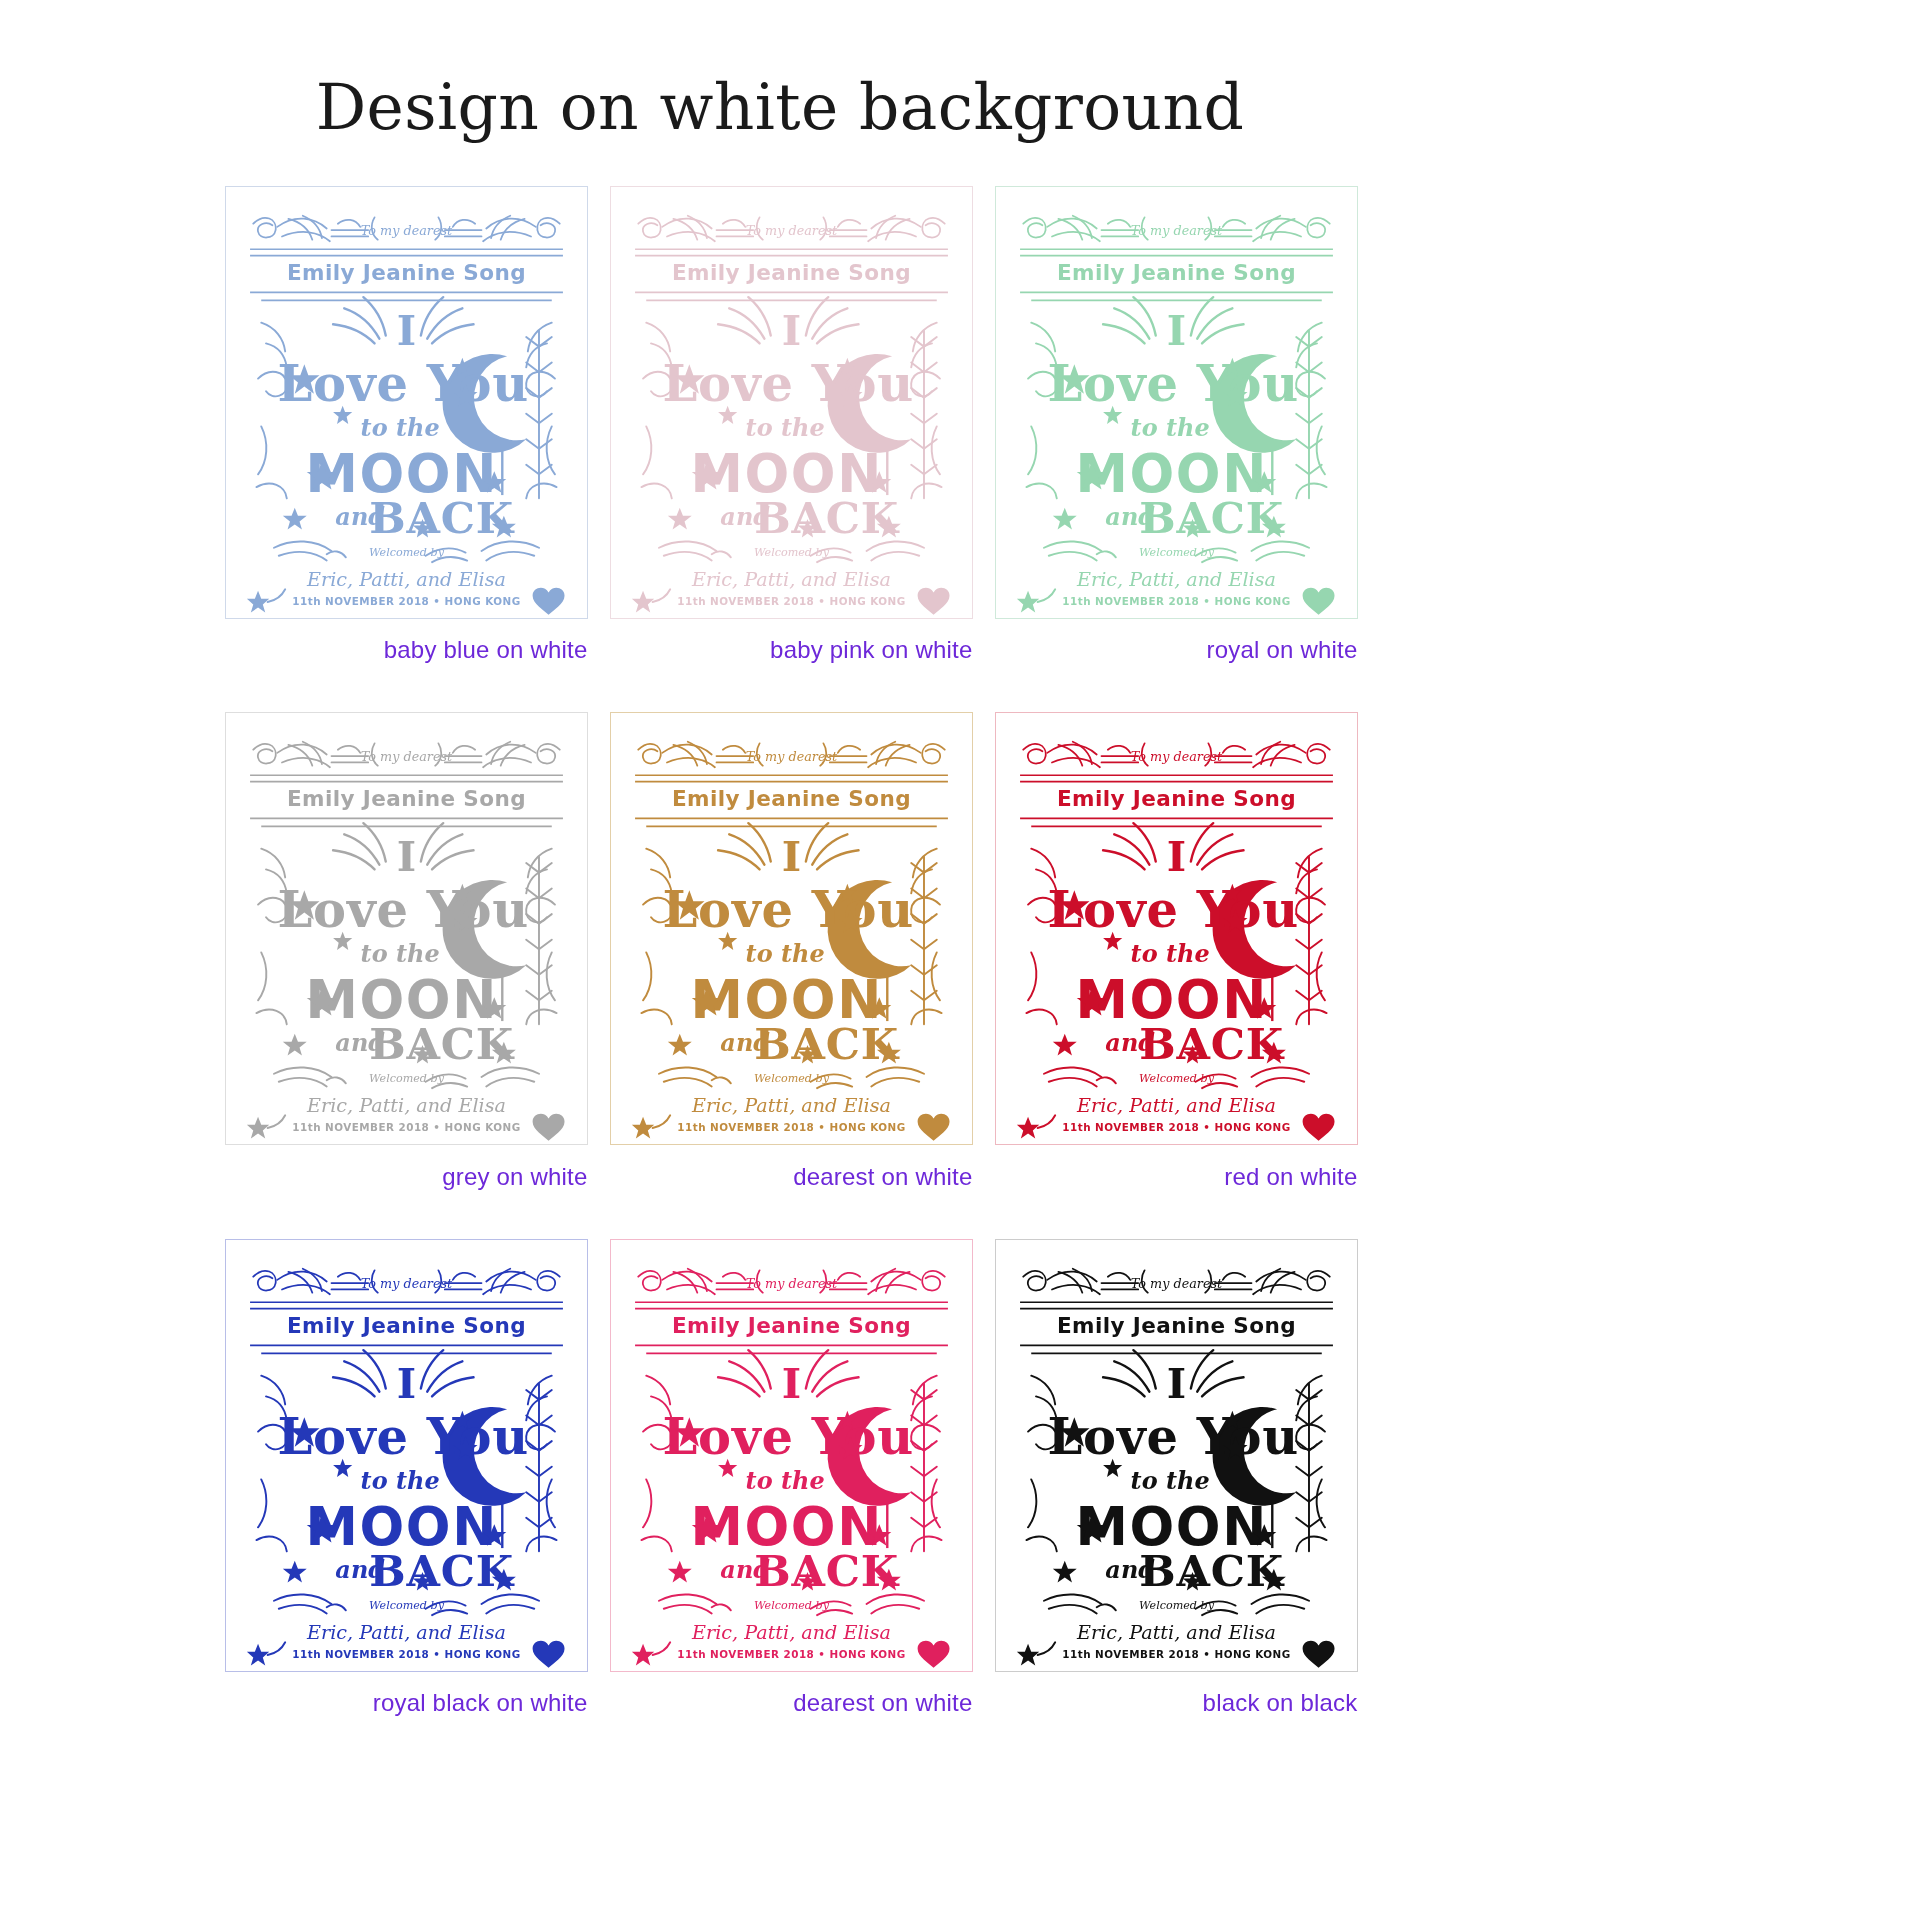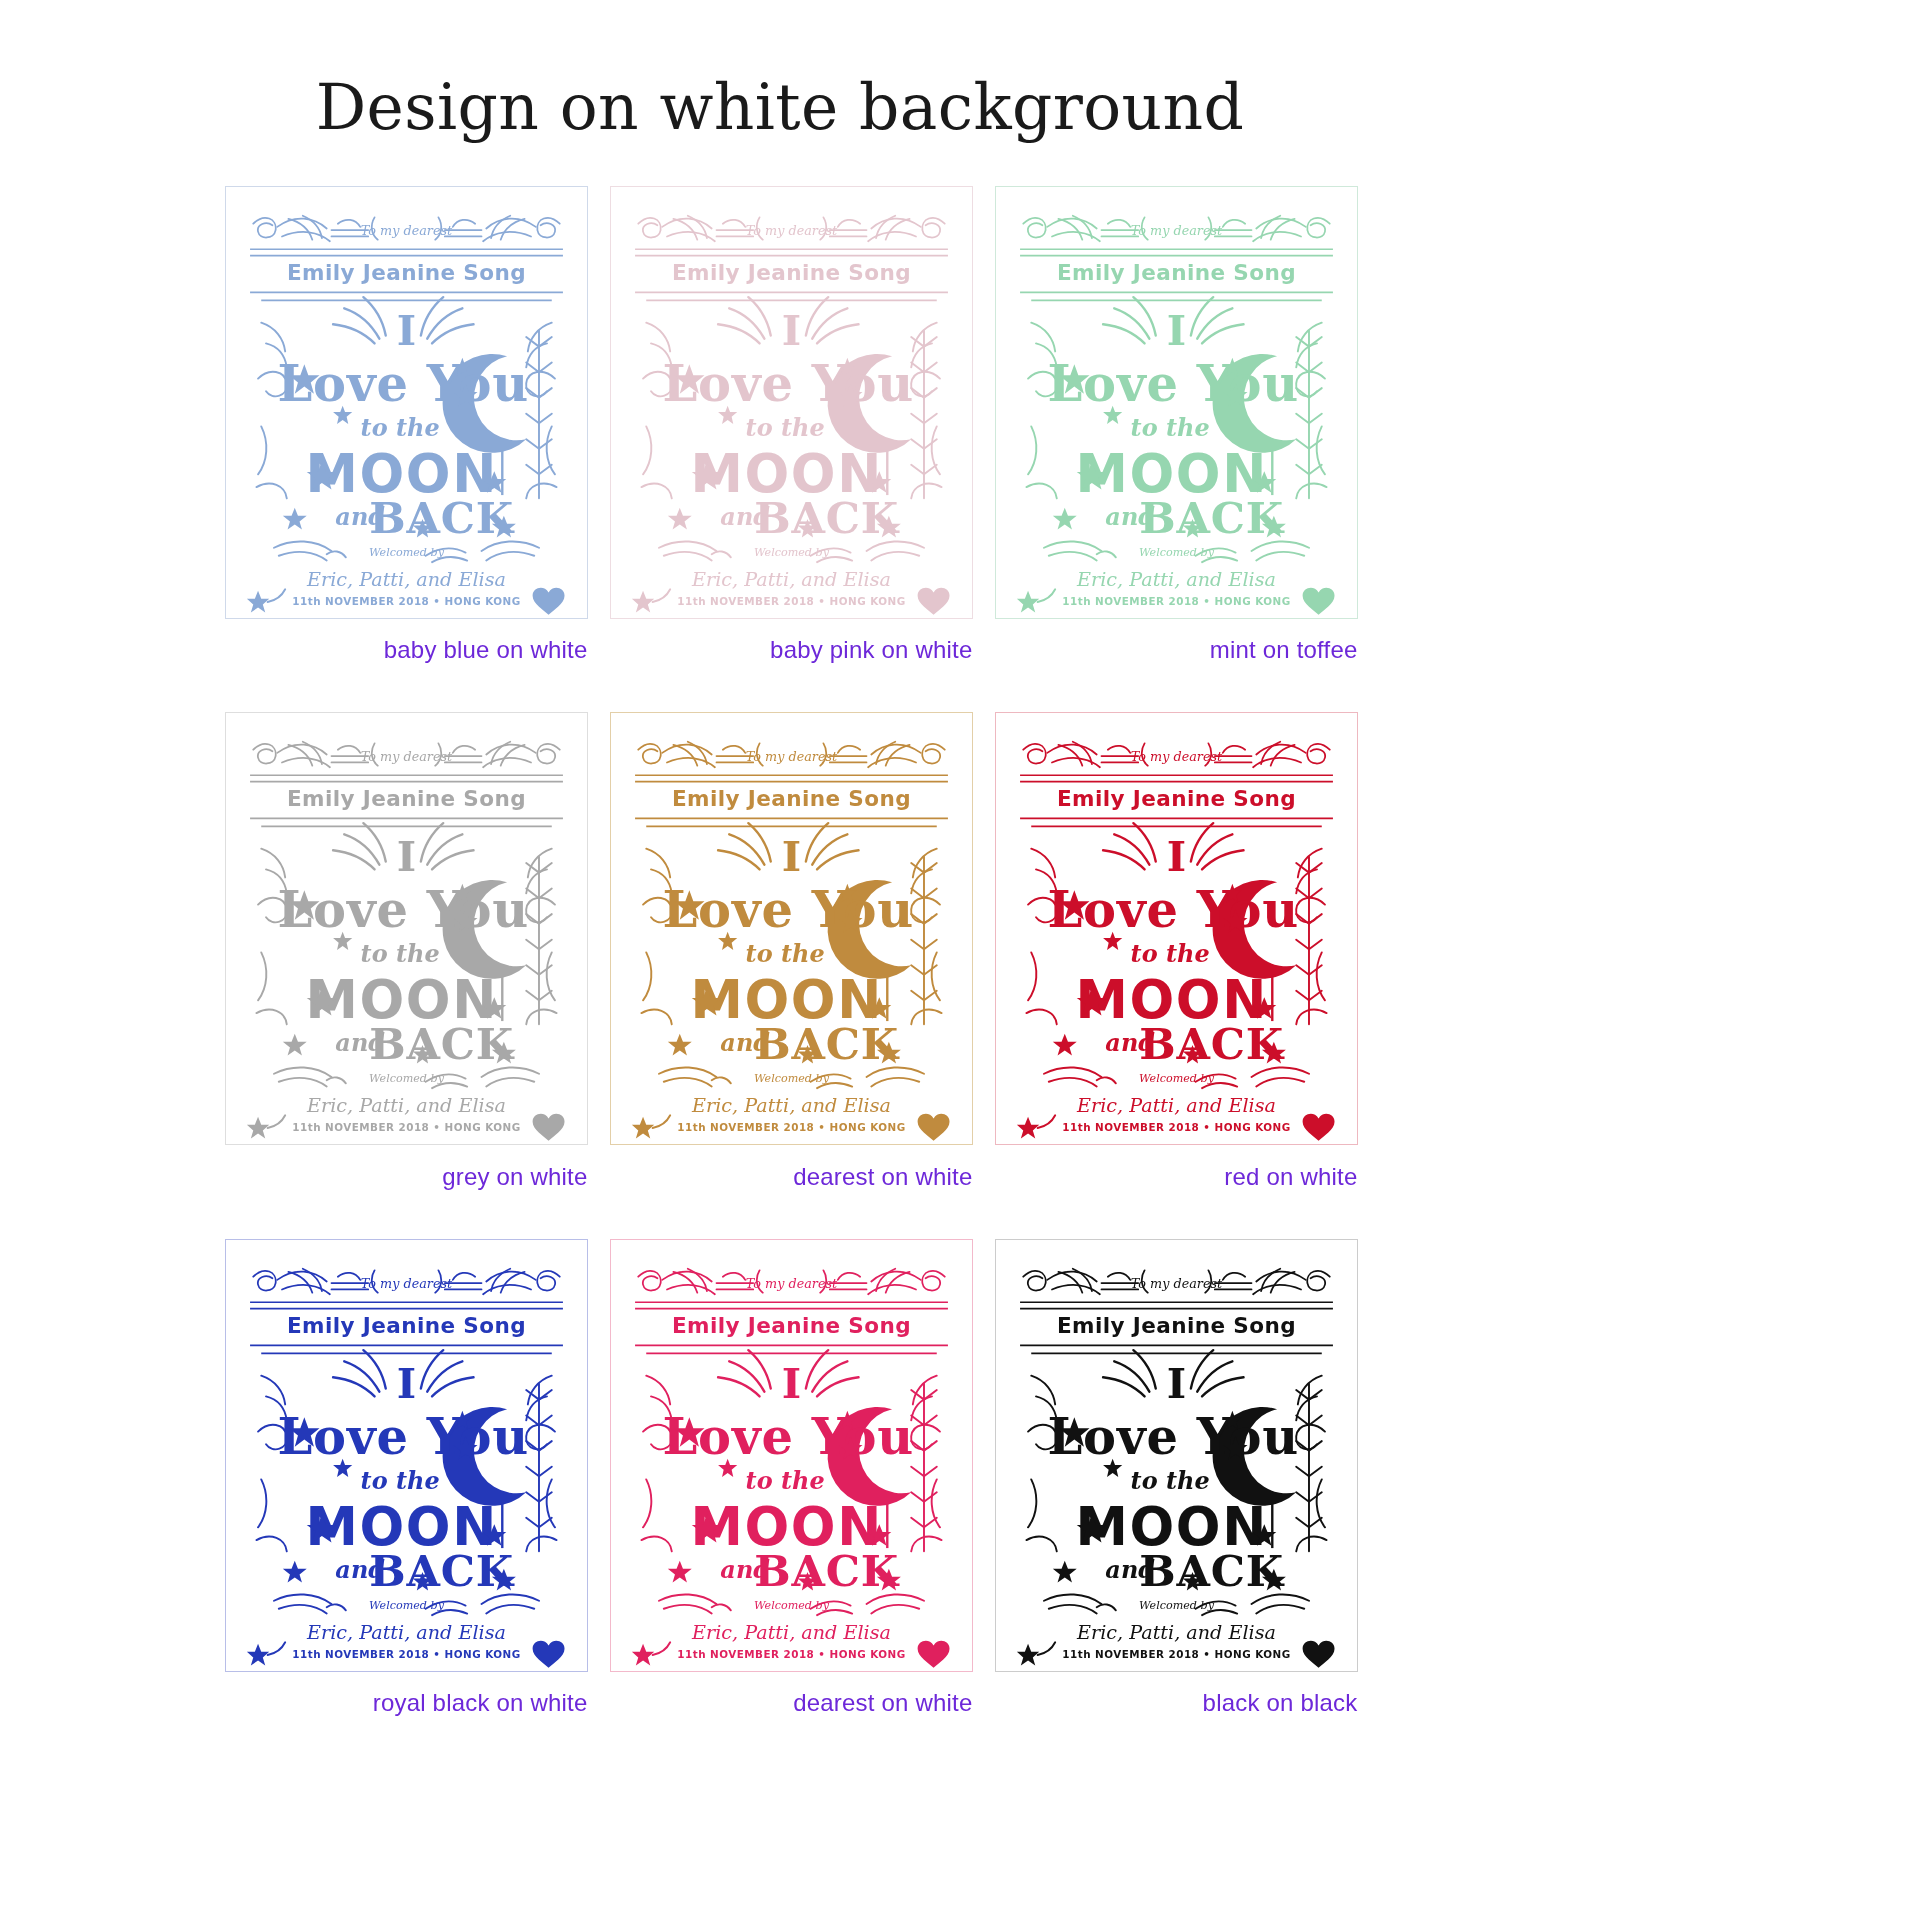--- a/index.html
+++ b/index.html
@@ -413,21 +413,21 @@
 
             <path class="solid" d="M404 508 c6 -10 20 -6 20 4 c0 10 -14 18 -20 24 c-6 -6 -20 -14 -20 -24 c0 -10 14 -14 20 -4 z" fill="#96d6b0"></path>
             <g class="solid" fill="#96d6b0">
               <polygon points="40,506 44,516 54,516 46,523 49,533 40,527 31,533 34,523 26,516 36,516"></polygon>
             </g>
             <path class="flourish" fill="none" stroke-width="2.4" stroke-linecap="round" d="M52 520 c10 -2 18 -8 22 -16" stroke="#96d6b0"></path>
           </g>
         </svg>
       </div>
     </div>
-    <div class="caption">mint on toffee</div>
+    <div class="caption">royal on white</div>
   </div>
 
   <div class="swatch-cell">
     <div class="card" style="border-color: rgb(222, 222, 222); background: rgb(255, 255, 255);">
       <div class="card-inner">
         <svg viewBox="0 0 452 540" preserveAspectRatio="xMidYMid meet">
           <g class="ink-group">
 
             <g class="flourish" fill="none" stroke-width="2.2" stroke-linecap="round" stroke="#a8a8a8">
               <path d="M34 46 c14 -14 30 -6 28 8 c-2 12 -20 12 -22 2 c-2 -9 10 -14 18 -8"></path>

